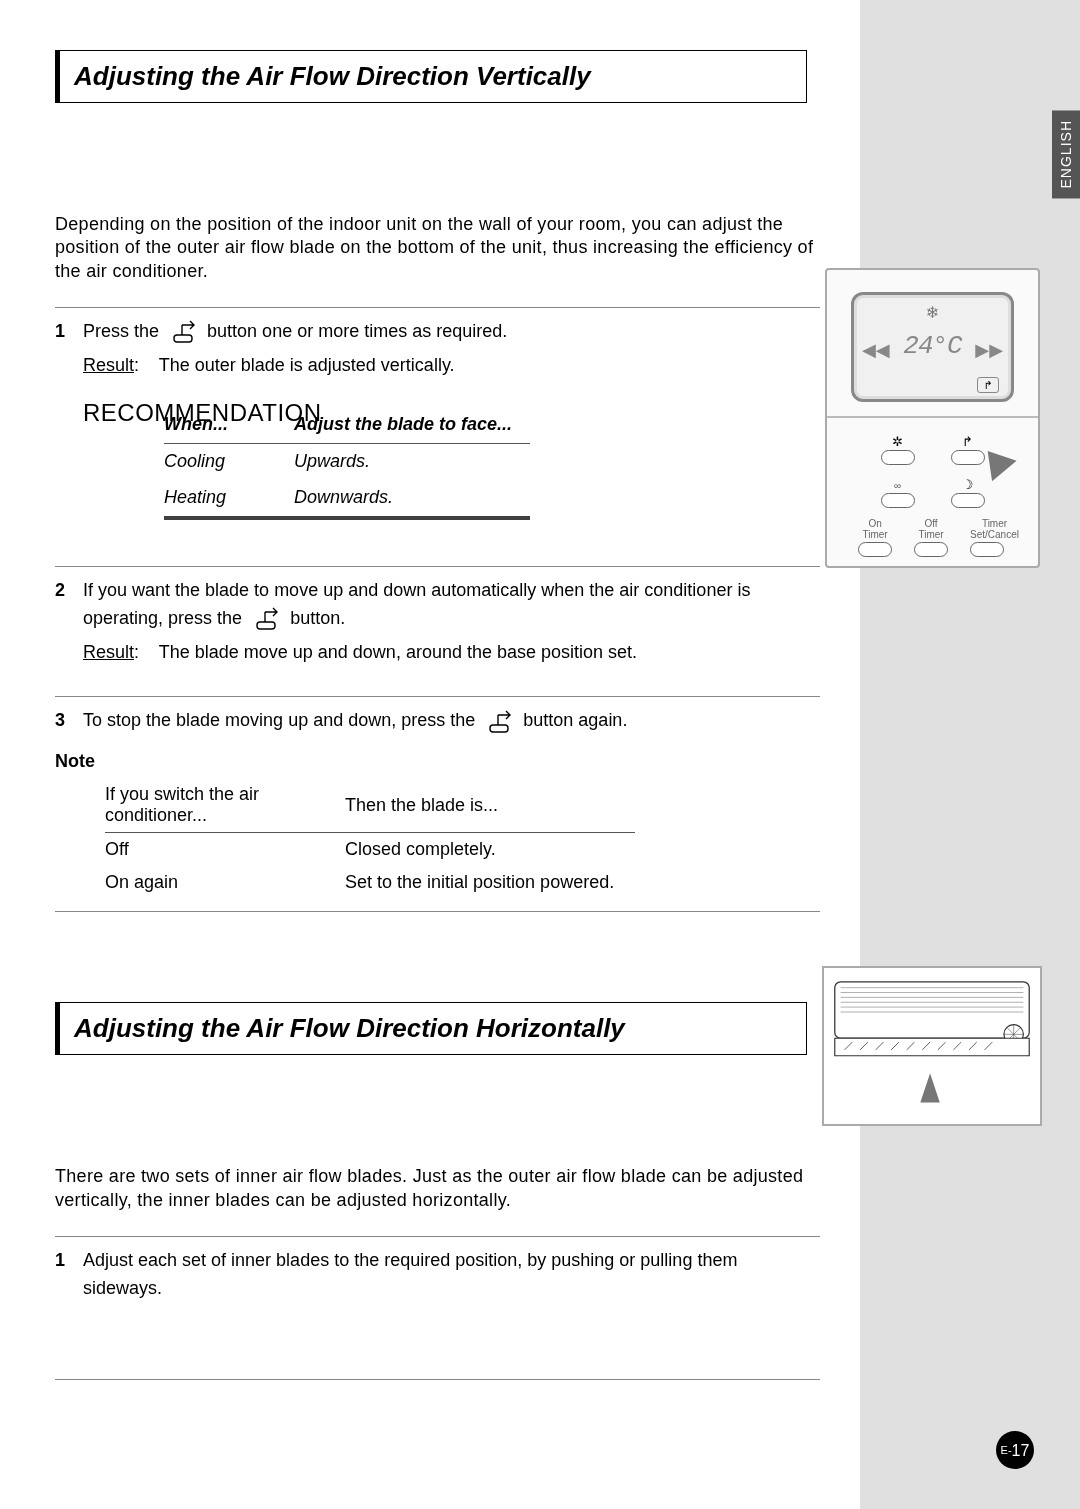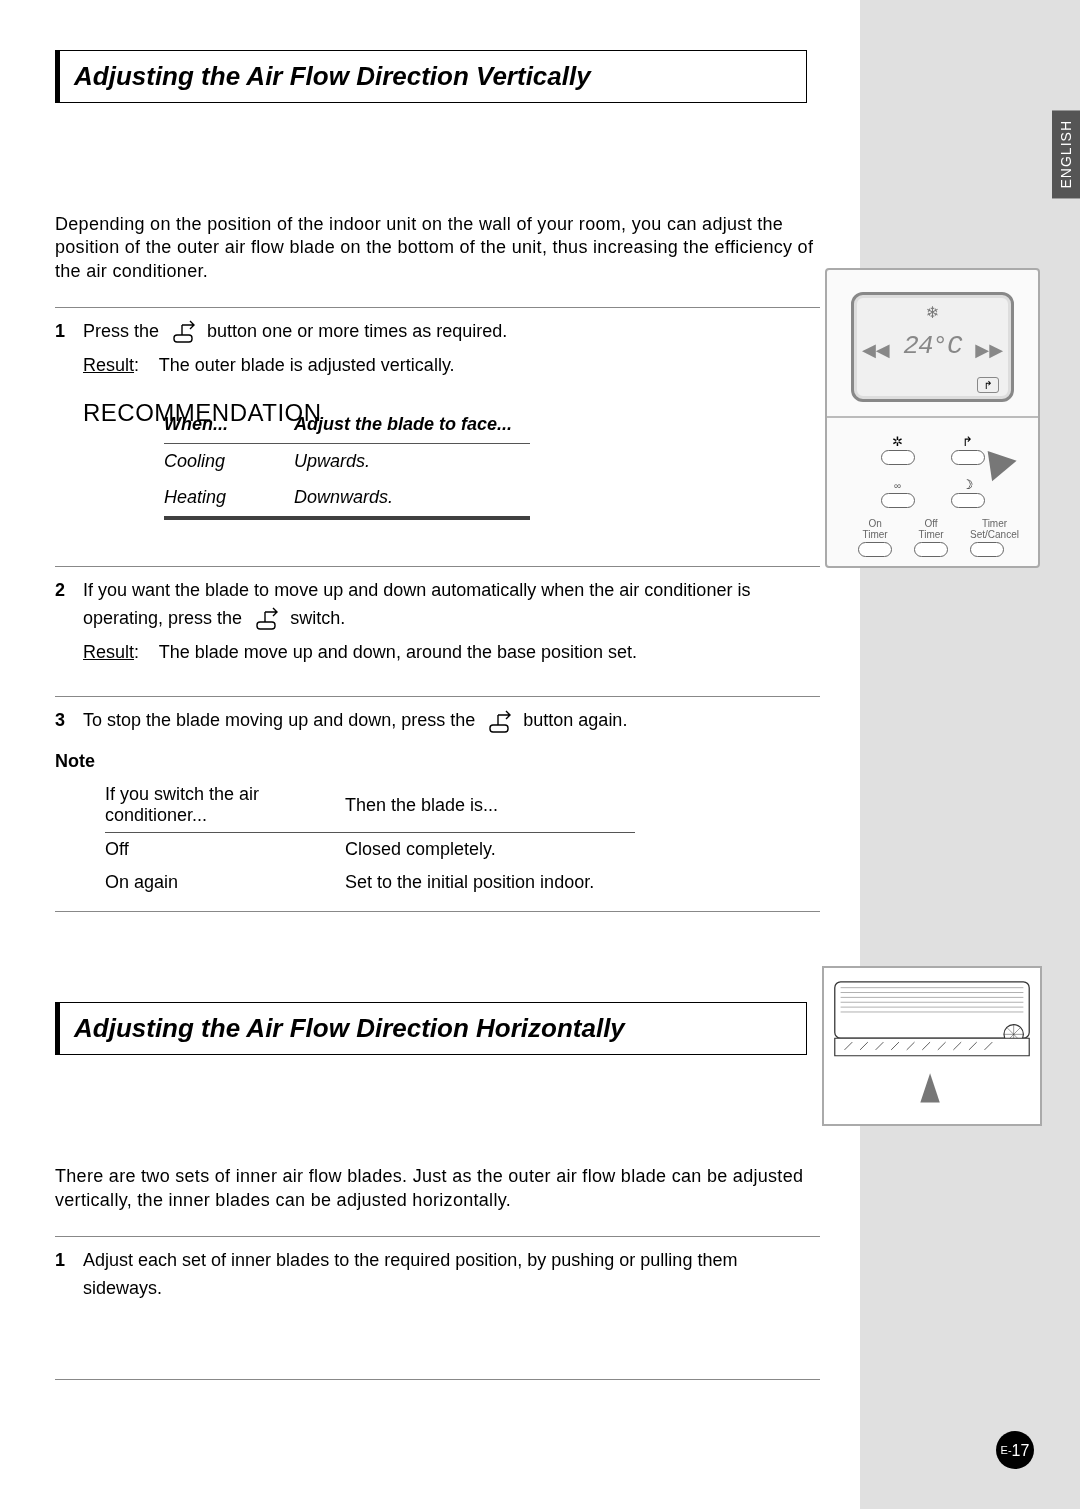--- a/index.html
+++ b/index.html
@@ -260,21 +260,21 @@
   <div class="step-row">
     <div class="step-num">2</div>
     <div class="step-body">
       <span>If you want the blade to move up and down automatically when the air conditioner is operating, press the</span>
       <span class="swing-icon">
         <svg viewBox="0 0 30 26">
             <rect x="6" y="16" width="18" height="7" rx="3" fill="none" stroke="#000" stroke-width="1.4"></rect>
             <path d="M14 16 L14 6 M14 6 L26 6 M22 2 L26 6 L22 10" fill="none" stroke="#000" stroke-width="1.4"></path>
           </svg>
       </span>
-      <span>switch.</span>
+      <span>button.</span>
       <div style="margin-top:6px;">
         <span class="result-label">Result</span>:&nbsp;&nbsp;&nbsp;
         <span>The blade move up and down, around the base position set.</span>
       </div>
     </div>
   </div>
 
   <div style="height:14px;"></div>
   <hr class="thin">
 
@@ -299,21 +299,21 @@
           <tr>
         <th style="width:240px;">If you switch the air conditioner...</th>
         <th>Then the blade is...</th>
       </tr>
       <tr>
         <td>Off</td>
         <td>Closed completely.</td>
       </tr>
       <tr>
         <td>On again</td>
-        <td>Set to the initial position indoor.</td>
+        <td>Set to the initial position powered.</td>
       </tr>
     </tbody>
       </table>
   </div>
 
   <div style="height:12px;"></div>
   <hr class="thin">
 
   <div class="section-title sec2-title">Adjusting the Air Flow Direction Horizontally</div>
 

